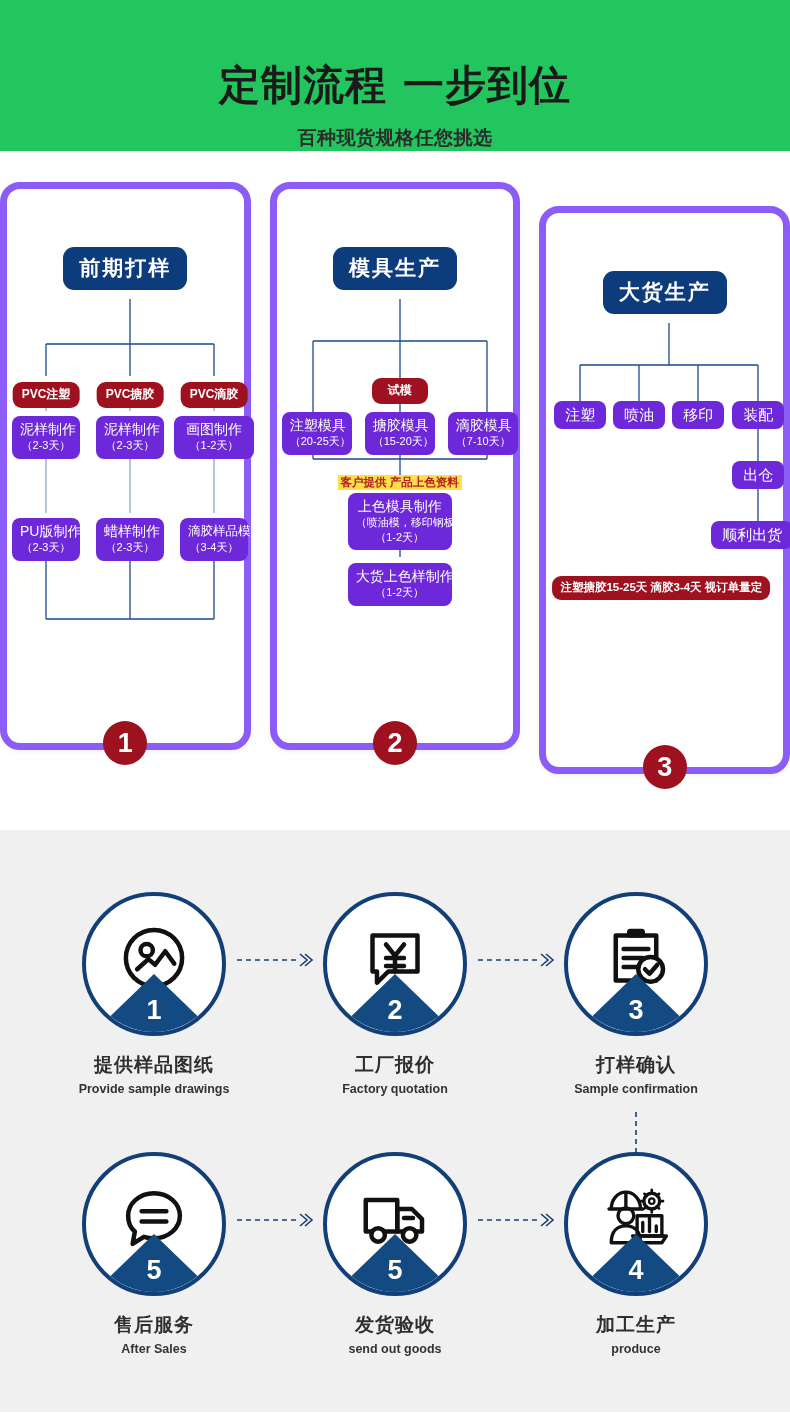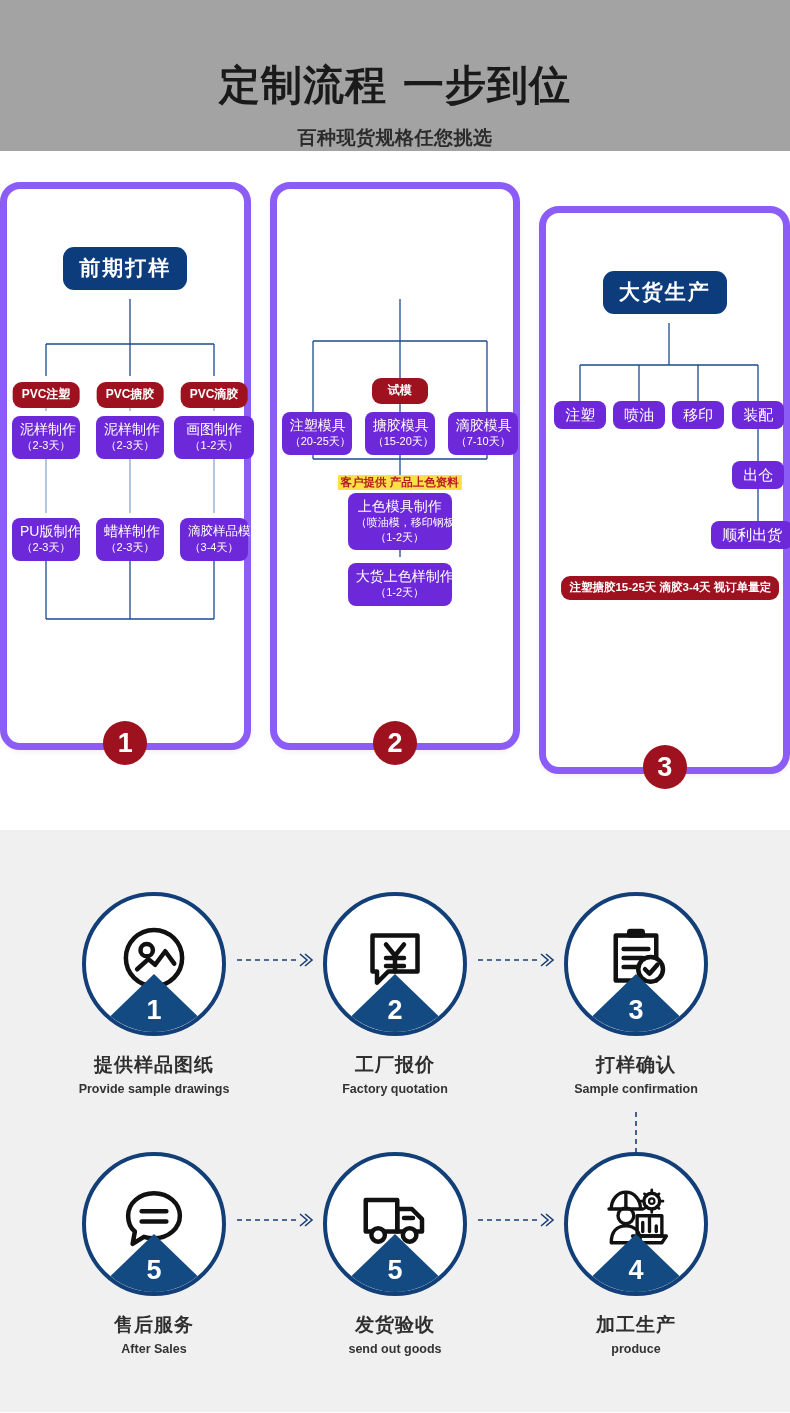--- a/index.html
+++ b/index.html
@@ -5,21 +5,21 @@
   html, body { margin:0; padding:0; }
   body {
     width:790px;
     background:#ffffff;
     font-family:"Liberation Sans","DejaVu Sans",sans-serif;
     -webkit-font-smoothing:antialiased;
   }
   .page { width:790px; position:relative; overflow:hidden; }
 
   
-  .header { padding-top:62px; text-align:center; background:#a3a3a3; }
+  .header { padding-top:62px; text-align:center; background:#22c55e; }
   .title {
     font-size:41px; font-weight:bold; color:#1a1a1a;
     letter-spacing:1px; line-height:1.15;
   }
   .title .gap { display:inline-block; width:16px; }
   .subtitle {
     margin-top:16px; font-size:19px; color:#2b2b2b; font-weight:bold;
     letter-spacing:0.5px;
   }
 
@@ -223,20 +223,21 @@
             <path d="M36 152 L210 152"></path>
             <path d="M36 152 L36 270"></path>
             <path d="M210 152 L210 270"></path>
             <path d="M36 270 L210 270"></path>
             <path d="M123 152 L123 300"></path>
             <path d="M123 330 L123 368"></path>
           </g>
         </svg>
       </div>
 
+      <div class="stagehead">模具生产</div>
 
       <div class="badge" style="left:123px;top:189px;padding:4px 16px 5px 16px">试模</div>
 
       <div class="node two" style="left:40px;top:223px;width:70px">
         <div class="l1">注塑模具</div>
         <div class="l2">（20-25天）</div>
       </div>
       <div class="node two" style="left:123px;top:223px;width:70px">
         <div class="l1">搪胶模具</div>
         <div class="l2">（15-20天）</div>
@@ -293,21 +294,21 @@
         <div class="l1" style="font-size:15px">装配</div>
       </div>
 
       <div class="node one" style="left:212px;top:248px">
         <div class="l1" style="font-size:15px">出仓</div>
       </div>
       <div class="node one" style="left:206px;top:308px">
         <div class="l1" style="font-size:15px">顺利出货</div>
       </div>
 
-      <div class="redbanner" style="left:124px;top:363px">注塑搪胶15-25天 滴胶3-4天 视订单量定</div>
+      <div class="redbanner" style="left:115px;top:363px">注塑搪胶15-25天 滴胶3-4天 视订单量定</div>
 
       <div class="circnum">3</div>
     </div>
   </div>
 
   <div class="steps">
 
     <div class="srow r1">
 
       <div class="step">

